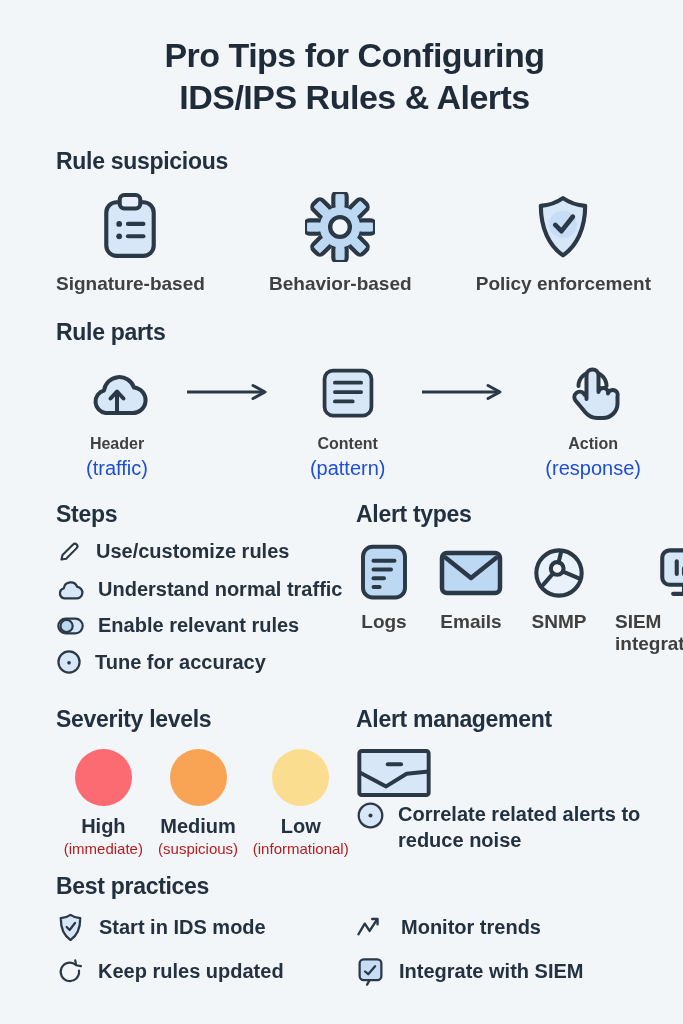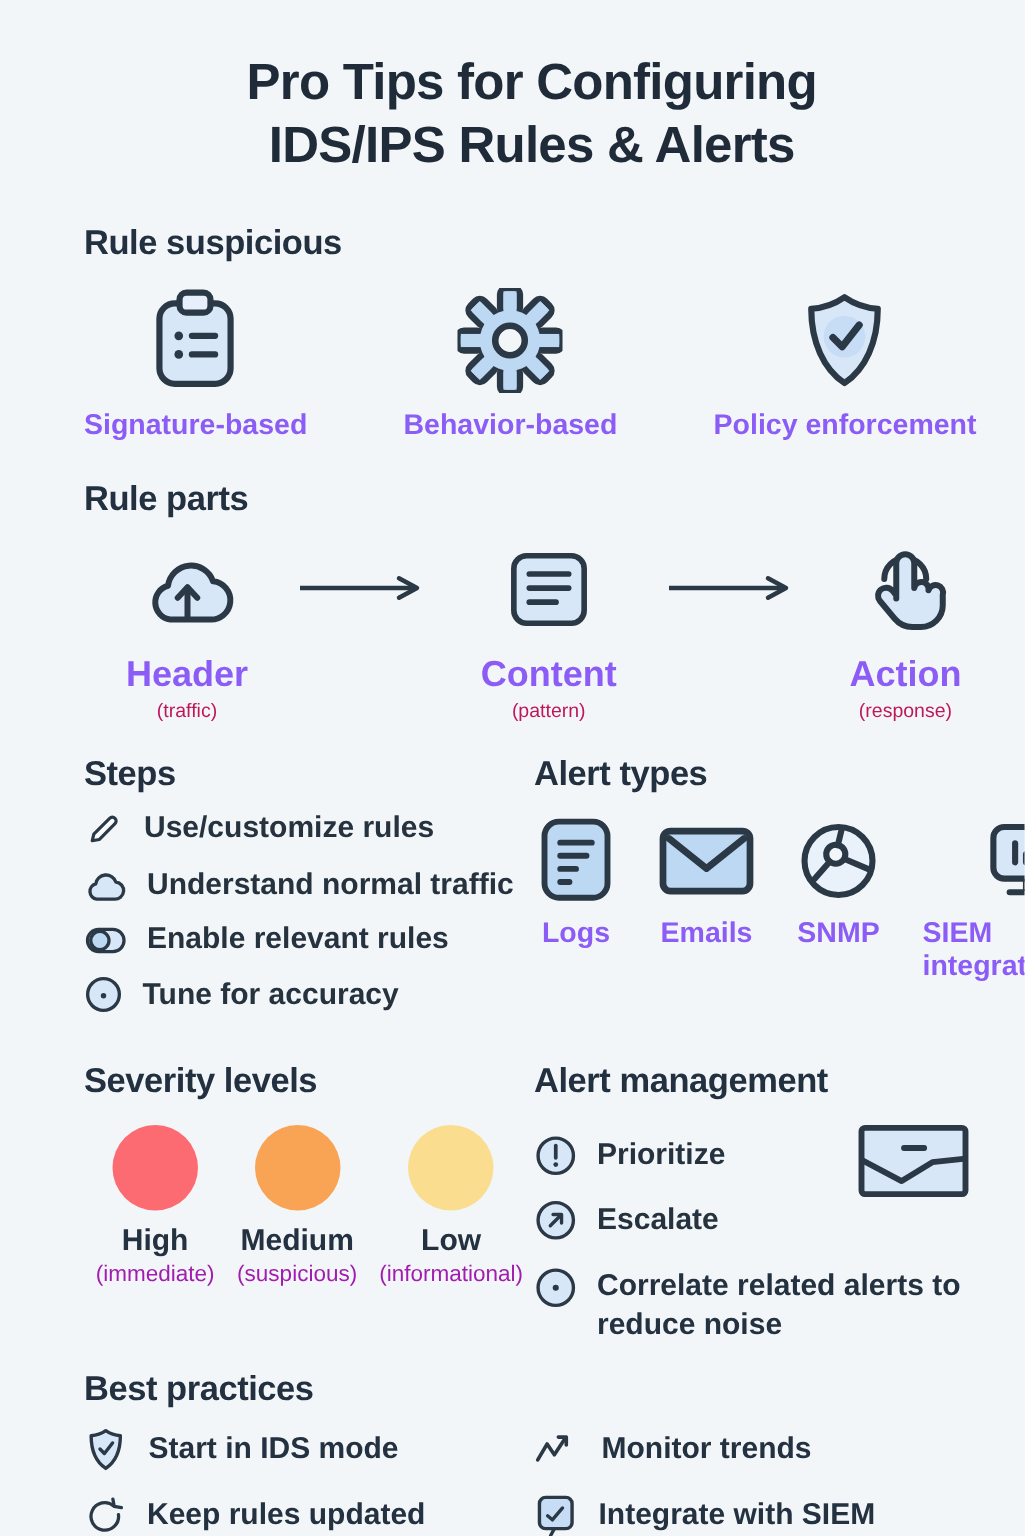--- a/index.html
+++ b/index.html
@@ -9,36 +9,36 @@
     font-family:"Liberation Sans",sans-serif;
     -webkit-font-smoothing:antialiased;
   }
   .page{box-sizing:border-box;width:683px;height:896px;padding:20px 30px 0 56px;}
   h1{
     margin:14px 0 0;text-align:center;font-size:34px;line-height:1.24;
     font-weight:700;color:#1f2b38;letter-spacing:-.5px;
   }
   h2{margin:0;font-size:23px;font-weight:700;color:#223040;letter-spacing:-.3px;}
   svg{display:block;}
-  .lbl{font-weight:600;color:#8b5cf6;}
+  .lbl{font-weight:600;color:#404040;}
 
   
   .sec-rc h2{margin-top:30px;}
   .cat-row{display:flex;justify-content:space-between;align-items:flex-end;margin-top:14px;padding-right:2px;}
   .cat-item{display:flex;flex-direction:column;align-items:center;}
   .cat-item .icon-box{height:76px;display:flex;align-items:center;}
   .cat-item .lbl{margin-top:8px;font-size:19px;}
 
   
   .sec-rp h2{margin-top:24px;}
   .rp-row{display:flex;align-items:center;justify-content:space-between;margin-top:14px;padding:0 12px 0 28px;}
   .rp-item{display:flex;flex-direction:column;align-items:center;}
   .rp-item .icon-box{height:66px;display:flex;align-items:center;}
-  .rp-item .lbl{margin-top:8px;font-size:24px;line-height:1.3;text-align:center;}
-  .rp-item .sub{font-weight:400;font-size:13px;color:#be185d;text-align:center;line-height:1.3;}
+  .rp-item .lbl{margin-top:8px;font-size:16px;line-height:1.3;text-align:center;}
+  .rp-item .sub{font-weight:400;font-size:20px;color:#1d4ed8;text-align:center;line-height:1.3;}
   .rp-arrow{margin-bottom:58px;}
 
   
   .cols{display:flex;margin-top:20px;}
   .col-l{width:300px;flex:0 0 300px;}
   .col-r{flex:1;}
 
   
   .item-list{list-style:none;margin:10px 0 0;padding:0;}
   .item-list li{display:flex;align-items:center;gap:13px;margin-bottom:11px;}
@@ -51,21 +51,21 @@
   .at-item .lbl{margin-top:5px;font-size:19px;}
   .at-item.left-align{align-items:flex-end;max-width:104px;}
   .at-item.left-align .lbl{text-align:left;}
 
   
   .sev-row{display:flex;margin-top:16px;}
   .sev-item{display:flex;flex-direction:column;align-items:center;width:96px;}
   .sev-item:last-child{width:112px;}
   .sev-dot{width:57px;height:57px;border-radius:50%;}
   .sev-name{margin-top:9px;font-size:20px;font-weight:600;}
-  .sev-sub{font-size:15px;color:#a21caf;white-space:nowrap;margin-top:2px;}
+  .sev-sub{font-size:15px;color:#b91c1c;white-space:nowrap;margin-top:2px;}
 
   
   .mgmt-body{display:flex;margin-top:12px;}
   .mgmt-list{flex:1;}
   .mgmt-list li{margin-bottom:14px;}
   .mgmt-tray{margin:2px 6px 0 0;}
   .correlate{display:flex;gap:13px;align-items:flex-start;margin-top:2px;}
   .correlate .txt{font-size:20px;font-weight:600;line-height:1.3;max-width:250px;}
 
   
@@ -288,38 +288,20 @@
           <div class="sev-dot" style="background-color: rgb(250, 221, 142);"></div>
           <div class="sev-name">Low</div>
           <div class="sev-sub">(informational)</div>
         </div>
       </div>
     </section>
 
     <section class="col-r">
       <h2>Alert management</h2>
       <div class="mgmt-body">
-        <ul class="item-list mgmt-list">
-          <li>
-            <svg width="29" height="29" viewBox="0 0 64 64">
-              <circle cx="32" cy="32" r="26" fill="#d8e7f8" stroke="#2b3845" stroke-width="5"></circle>
-              <line x1="32" y1="17" x2="32" y2="35" stroke="#2b3845" stroke-width="5.5" stroke-linecap="round"></line>
-              <circle cx="32" cy="45" r="3.5" fill="#2b3845"></circle>
-            </svg>
-            <span class="txt">Prioritize</span>
-          </li>
-          <li>
-            <svg width="29" height="29" viewBox="0 0 64 64">
-              <circle cx="32" cy="32" r="26" fill="#d8e7f8" stroke="#2b3845" stroke-width="5"></circle>
-              <line x1="24" y1="40" x2="39" y2="25" stroke="#2b3845" stroke-width="5" stroke-linecap="round"></line>
-              <path d="M28 23.5 L40.5 23.5 L40.5 36" fill="none" stroke="#2b3845" stroke-width="5" stroke-linecap="round" stroke-linejoin="round"></path>
-            </svg>
-            <span class="txt">Escalate</span>
-          </li>
-        </ul>
         <svg class="mgmt-tray" width="76" height="52" viewBox="0 0 96 66">
           <rect x="4" y="5" width="88" height="56" rx="3" fill="#d8e7f8" stroke="#2b3845" stroke-width="5"></rect>
           <path d="M4 32 L38 50 L64 34 L92 31" fill="none" stroke="#2b3845" stroke-width="5" stroke-linejoin="round"></path>
           <line x1="40" y1="22" x2="57" y2="22" stroke="#2b3845" stroke-width="5" stroke-linecap="round"></line>
         </svg>
       </div>
       <div class="correlate">
         <svg width="29" height="29" viewBox="0 0 64 64">
           <circle cx="32" cy="32" r="26" fill="#d8e7f8" stroke="#2b3845" stroke-width="5"></circle>
           <circle cx="32" cy="32" r="4.5" fill="#2b3845"></circle>

